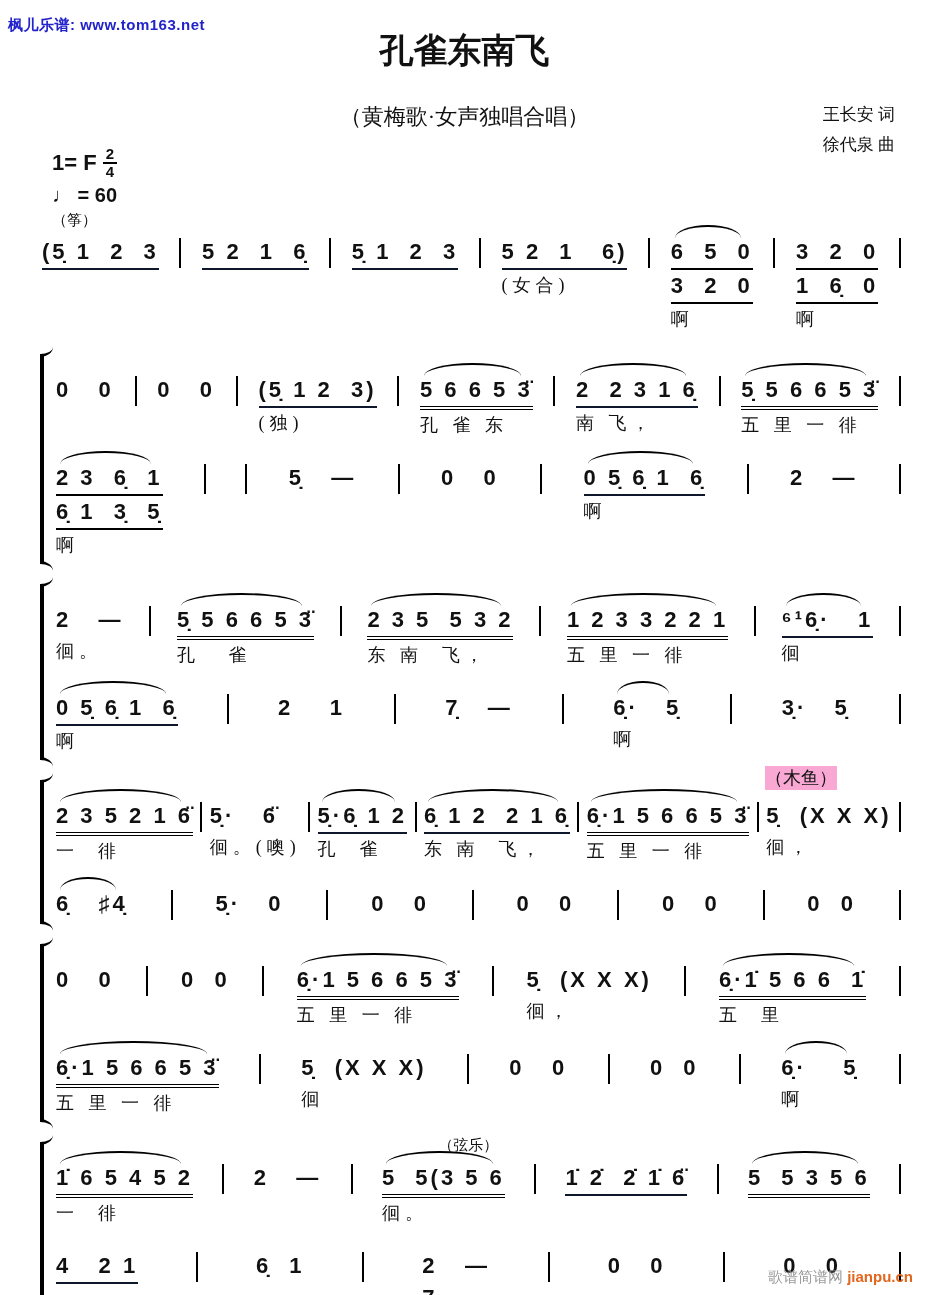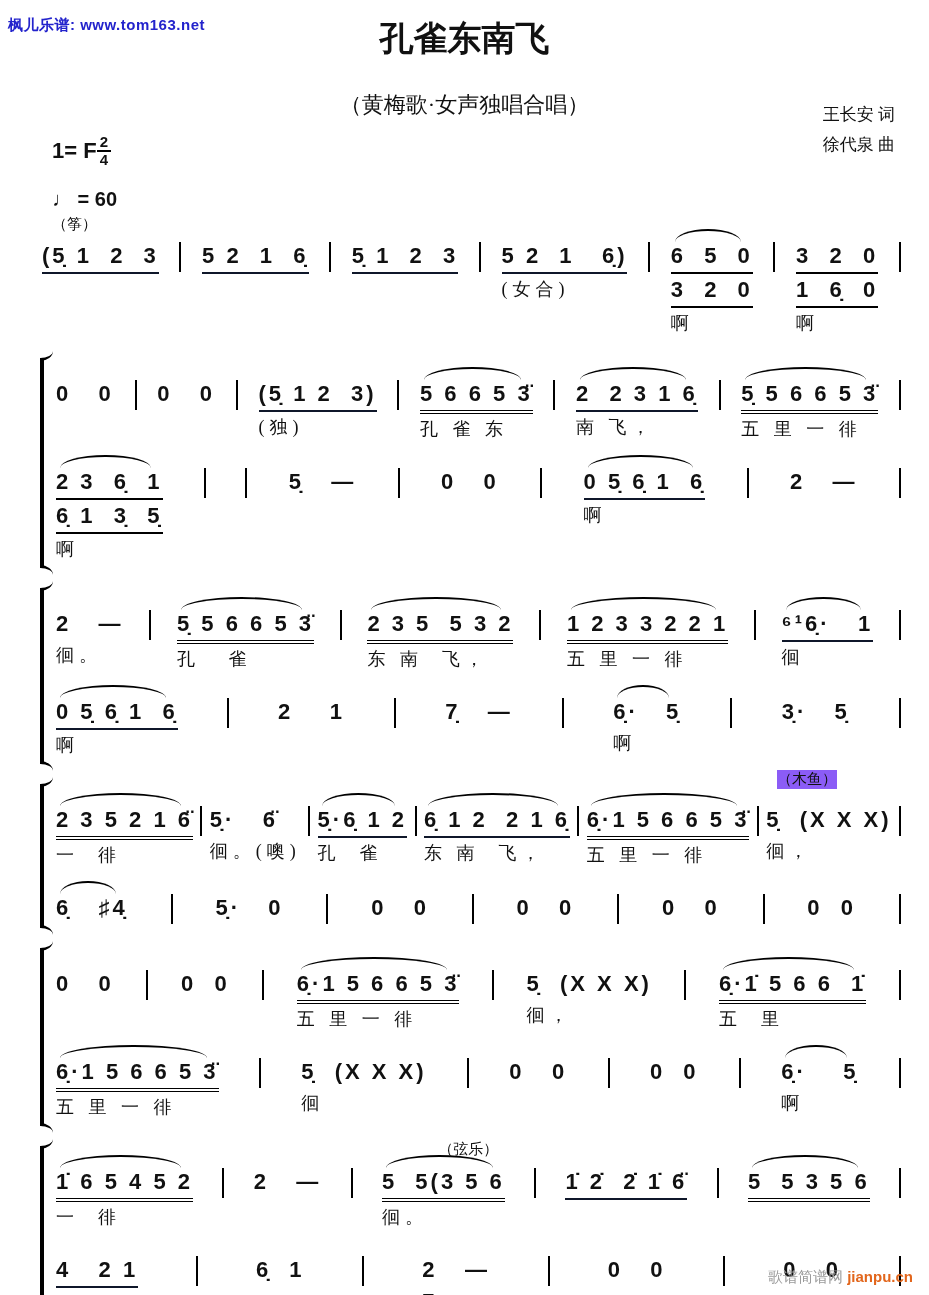--- a/index.html
+++ b/index.html
@@ -1,51 +1,51 @@
 <!DOCTYPE html>
 <html><head>
 <meta charset="utf-8">
 <style>
   html,body{margin:0;padding:0;background:#fff;}
   body{width:929px;height:1295px;position:relative;overflow:hidden;
        font-family:"Liberation Sans",sans-serif;color:#111;}
   .watermark{position:absolute;left:8px;top:16px;color:#2323cc;font-weight:bold;
              font-size:15px;letter-spacing:.5px;}
   .title{text-align:center;font-family:Liberation Sans, sans-serif;font-weight:bold;
-         font-size:34px;padding-top:16px;}
+         font-size:34px;padding-top:28px;}
   .subtitle{text-align:center;font-family:"Liberation Serif",serif;font-size:22px;
             margin-top:28px;}
   .credits{position:absolute;right:34px;top:100px;font-size:17px;line-height:1.75;
            font-family:"Liberation Serif",serif;text-align:left;}
   .meta{margin:14px 0 0 52px;}
-  .keysig{font-size:22px;font-weight:bold;display:flex;align-items:center;margin-top:12px;}
+  .keysig{font-size:22px;font-weight:bold;display:flex;align-items:center;gap:6px;margin-top:12px;}
   .frac{display:inline-flex;flex-direction:column;align-items:center;font-size:15px;
         line-height:1.05;font-weight:bold;}
   .frac .ft{border-bottom:2px solid #000;padding:0 3px;}
-  .tempo{font-size:20px;font-weight:bold;margin-top:20px;}
+  .tempo{font-size:20px;font-weight:bold;margin-top:4px;}
   .instr{font-size:15px;margin-top:4px;}
   .score{margin:0 28px 0 40px;}
   .row{display:flex;justify-content:space-between;align-items:flex-start;margin:6px 0 2px 0;}
   .m{display:flex;flex-direction:column;padding:0 2px;position:relative;}
   .n{font-size:22px;font-weight:600;letter-spacing:3px;white-space:pre;line-height:32px;}
   .u1 .n{border-bottom:2px solid #0f172a;}
   .u2 .n{border-bottom:4px double #000;}
   .stack .n{border-bottom:2px solid #000;}
   .l{font-size:18px;letter-spacing:5px;white-space:pre;line-height:30px;
      font-family:"Liberation Serif",serif;}
   .l:empty{display:none;}
   .bar{display:block;width:2px;background:#000;height:30px;margin-top:2px;flex:0 0 auto;}
   .arc::before{content:"";position:absolute;left:6px;right:14px;top:-11px;height:11px;
       border-top:2px solid #000;border-radius:100% 100% 0 0 / 200% 200% 0 0;}
   .system{border-left:4px solid #000;padding:14px 0 2px 10px;margin:20px 0 14px 0;position:relative;}
   .system::before,.system::after{content:"";position:absolute;left:-4px;width:13px;height:7px;}
   .system::before{top:-7px;border-bottom:3px solid #000;border-radius:0 0 100% 0;}
   .system::after{bottom:-7px;border-top:3px solid #000;border-radius:0 100% 0 0;}
   .vgap{height:14px;}
-  .label-right{position:absolute;right:64px;top:-14px;font-size:15px;background:#8b5cf6;}
+  .label-right{position:absolute;right:64px;top:-14px;font-size:18px;background:#f9a8d4;}
   .toplabel{position:absolute;top:-26px;left:46%;font-size:15px;white-space:nowrap;}
   .site{position:absolute;right:16px;bottom:8px;font-size:15px;}
   .site .gname{color:#9a9a9a;}
   .site .gurl{color:#e2661c;font-weight:bold;}
 </style>
 </head>
 <body>
 
 <div class="watermark">枫儿乐谱: www.tom163.net</div>
 

